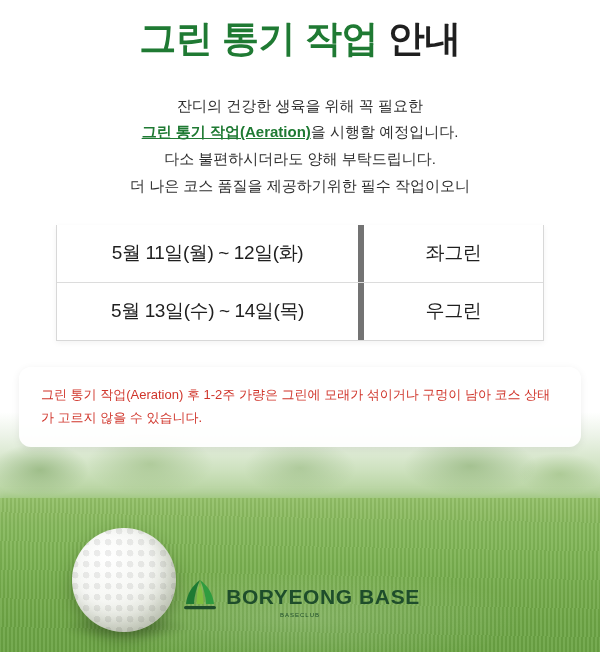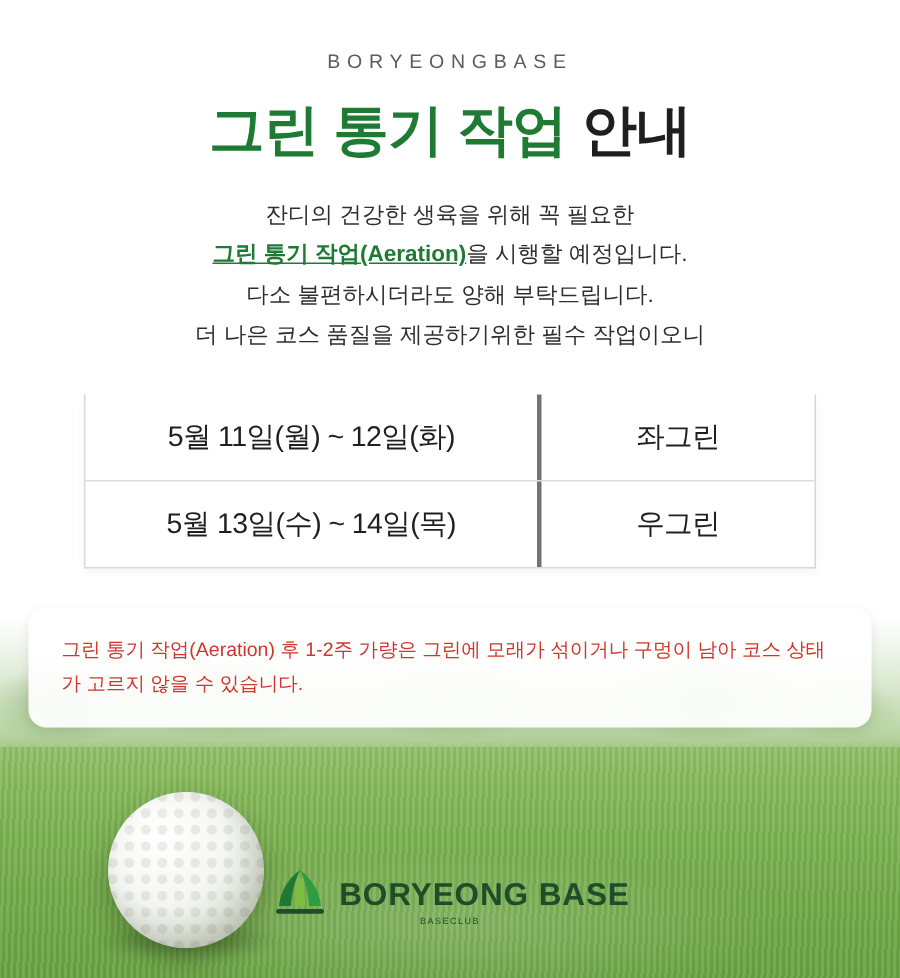--- a/index.html
+++ b/index.html
@@ -131,21 +131,21 @@
     font-weight: 800;
     letter-spacing: -0.5px;
     color: #1f1f1f;
     line-height: 1.15;
   }
   .headline .hl-green {
     color: #1f7a33;
   }
   .lede {
     text-align: center;
-    margin-top: 22px;
+    margin-top: 32px;
     font-size: 15px;
     line-height: 1.78;
     color: #2e2e2e;
   }
   .lede .em-green {
     color: #1f7a33;
     font-weight: 700;
     text-decoration: underline;
   }
 
@@ -176,21 +176,21 @@
   }
   .cell {
     padding: 15px 0 16px 0;
     font-size: 19px;
     color: #1f1f1f;
     text-align: center;
     letter-spacing: -0.4px;
   }
   .cell-date {
     flex: 0 0 301px;
-    border-right: 3px solid #737373;
+    border-right: 6px solid #737373;
   }
   .cell-course {
     flex: 1 1 auto;
   }
 
   
   .note {
     width: 562px;
     box-sizing: border-box;
     margin: 26px auto 0 auto;
@@ -251,21 +251,20 @@
   <div class="bg-sky"></div>
   <div class="bg-blur"></div>
   <div class="bg-trees"></div>
   <div class="bg-grass-top"></div>
   <div class="bg-grass"></div>
   <div class="ball-shadow"></div>
   <div class="golf-ball"></div>
 
   <div class="content">
 
-    <div class="brand-kicker">BORYEONGBASE</div>
 
     <div class="headline">
       <span class="hl-green">그린 통기 작업</span>
       <span>안내</span>
     </div>
 
     <div class="lede">
       <div>잔디의 건강한 생육을 위해 꼭 필요한</div>
       <div>
         <span class="em-green">그린 통기 작업(Aeration)</span><span>을 시행할 예정입니다.</span>

